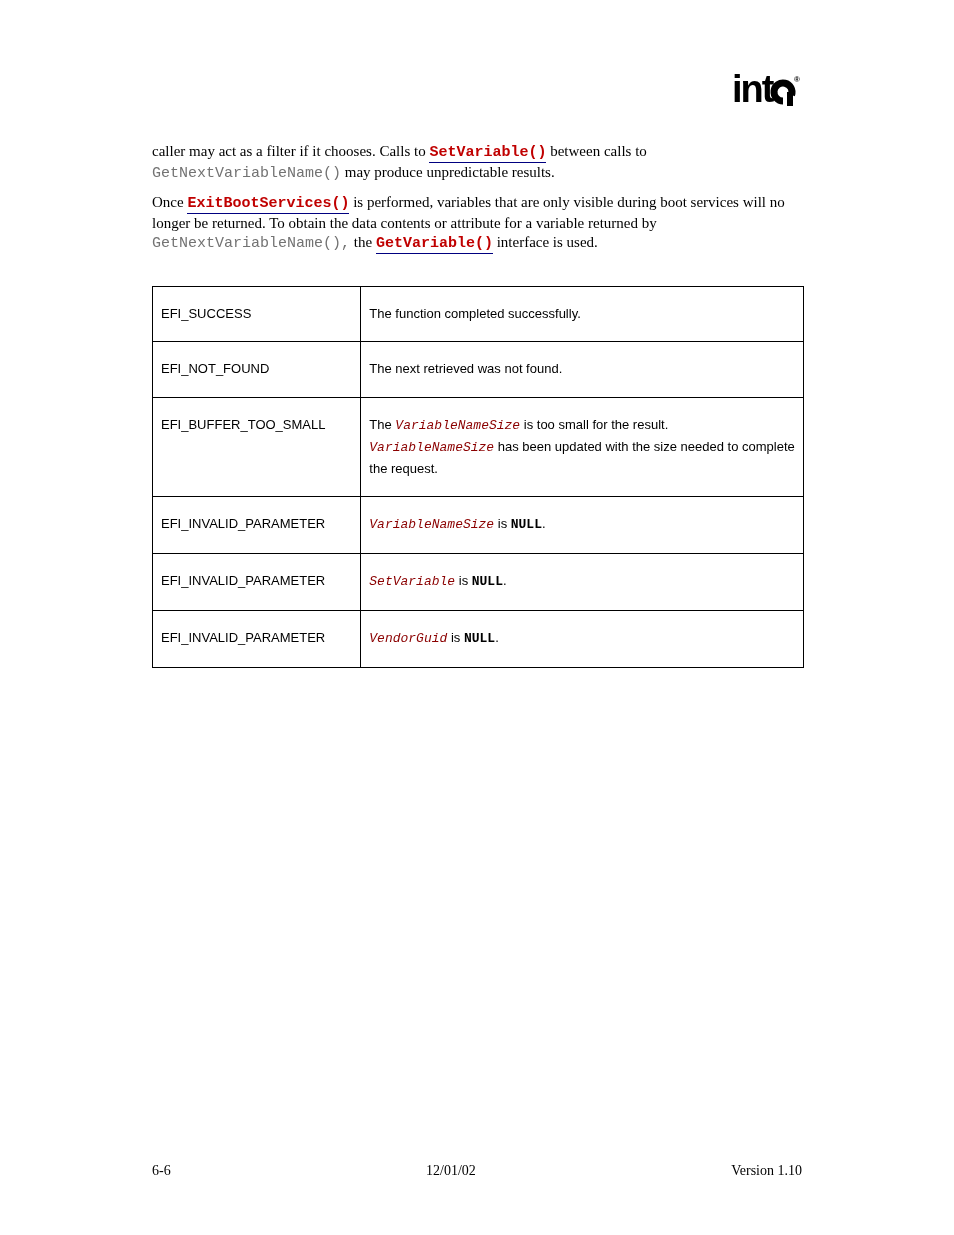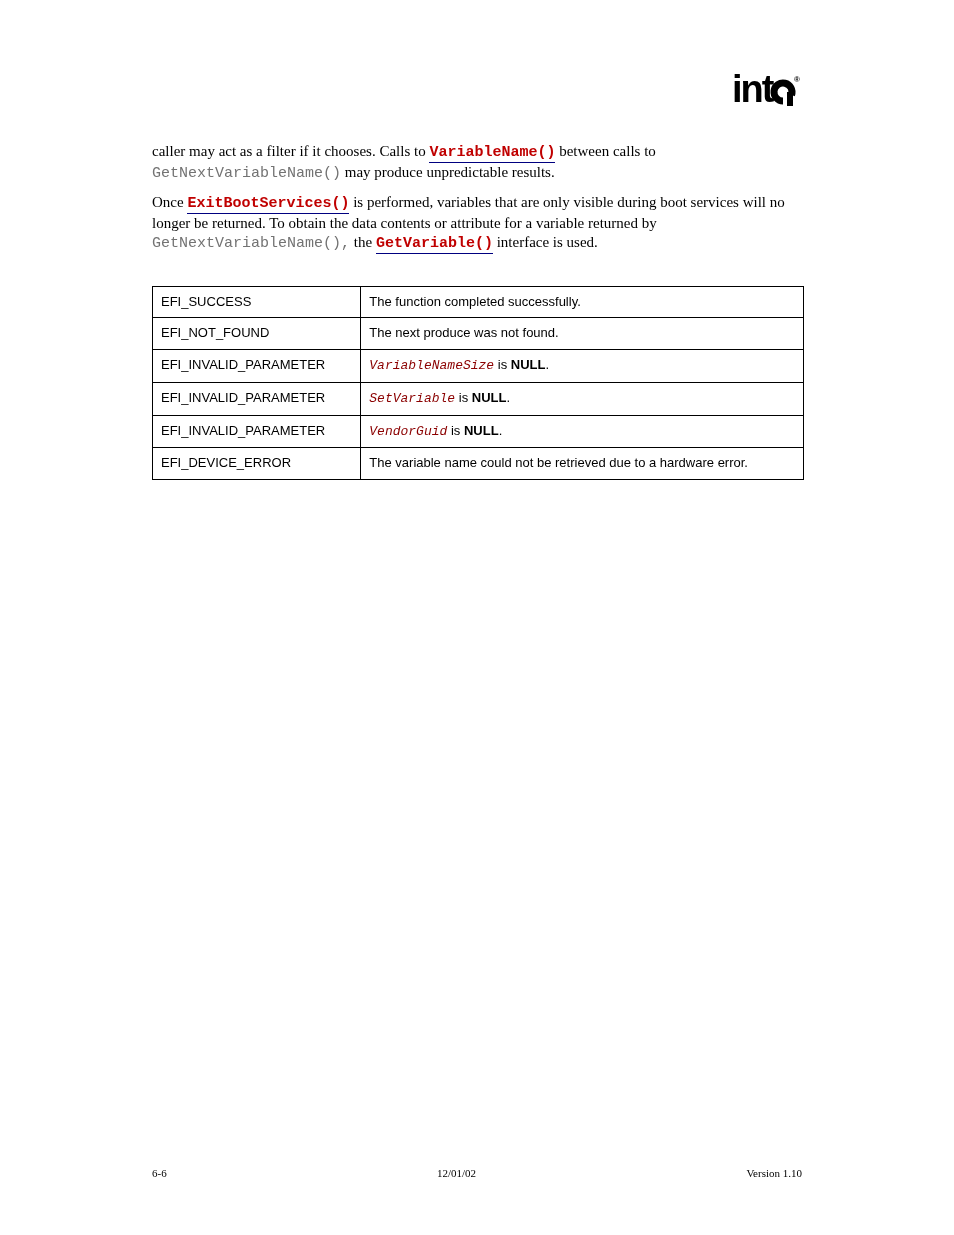--- a/index.html
+++ b/index.html
@@ -49,47 +49,47 @@
     color: #c00000;
     border-bottom: 1px solid #000080;
     padding-bottom: 1px;
   }
   .code-italic {
     font-family: 'Courier New', Courier, monospace;
     font-style: italic;
     color: #8b0000;
   }
   .code-bold-black {
-    font-family: Liberation Sans, sans-serif;
+    font-family: Liberation Mono, monospace;
     font-weight: bold;
     color: #000;
   }
   table {
     border-collapse: collapse;
     width: 100%;
     margin-top: 32px;
     font-family: Arial, Helvetica, sans-serif;
     font-size: 13px;
   }
   td {
     border: 1px solid #000;
-    padding: 5px 8px;
+    padding: 17px 8px;
     vertical-align: top;
     line-height: 1.6;
   }
   col.c1 { width: 32%; }
   col.c2 { width: 68%; }
   .footer {
     position: absolute;
     bottom: 56px;
     left: 152px;
     right: 152px;
     display: flex;
     justify-content: space-between;
-    font-size: 11px;
+    font-size: 14px;
     font-family: Liberation Serif, serif;
   }
 </style>
 </head>
 <body>
 
 <div class="page">
 
   <div class="logo">
     <svg width="70" height="40" viewBox="0 0 70 40" aria-hidden="true">
@@ -97,55 +97,55 @@
       <g transform="translate(42,0)">
         <path d="M 9 31 A 9 9 0 1 1 17.5 25" fill="none" stroke="#000" stroke-width="7" stroke-linecap="butt"></path>
         <rect x="13" y="22" width="6" height="14" fill="#000"></rect>
       </g>
       <text x="62" y="12" font-family="Arial" font-size="8" fill="#000">®</text>
     </svg>
   </div>
 
   <div class="content">
     <p>
-      <span>caller may act as a filter if it chooses.  Calls to </span><span class="code-link">VariableName()</span><span> between calls to </span><span class="code-bold-red">GetNextVariableName()</span><span> may produce unpredictable results.</span>
+      <span>caller may act as a filter if it chooses.  Calls to </span><span class="code-link">SetVariable()</span><span> between calls to </span><span class="code-bold-red">GetNextVariableName()</span><span> may produce unpredictable results.</span>
     </p>
     <p>
       <span>Once </span><span class="code-link">ExitBootServices()</span><span> is performed, variables that are only visible during boot services will no longer be returned.  To obtain the data contents or attribute for a variable returned by </span><span class="code-bold-red">GetNextVariableName(),</span><span> the </span><span class="code-link">GetVariable()</span><span> interface is used.</span>
     </p>
 
     <table>
       <colgroup>
           <col class="c1">
           <col class="c2">
         </colgroup>
       <tbody id="status-rows">
           <tr>
             <td>EFI_SUCCESS</td>
             <td><span>The function completed successfully.</span></td>
           </tr>
           <tr>
             <td>EFI_NOT_FOUND</td>
-            <td><span>The next produce was not found.</span></td>
+            <td><span>The next retrieved was not found.</span></td>
+          </tr>
+          <tr>
+            <td>EFI_BUFFER_TOO_SMALL</td>
+            <td><span>The </span><span class="code-italic">VariableNameSize</span><span> is too small for the result. </span><span class="code-italic">VariableNameSize</span><span> has been updated with the size needed to complete the request.</span></td>
           </tr>
           <tr>
             <td>EFI_INVALID_PARAMETER</td>
             <td><span class="code-italic">VariableNameSize</span><span> is </span><span class="code-bold-black">NULL</span><span>.</span></td>
           </tr>
           <tr>
             <td>EFI_INVALID_PARAMETER</td>
             <td><span class="code-italic">SetVariable</span><span> is </span><span class="code-bold-black">NULL</span><span>.</span></td>
           </tr>
           <tr>
             <td>EFI_INVALID_PARAMETER</td>
             <td><span class="code-italic">VendorGuid</span><span> is </span><span class="code-bold-black">NULL</span><span>.</span></td>
-          </tr>
-          <tr>
-            <td>EFI_DEVICE_ERROR</td>
-            <td><span>The variable name could not be retrieved due to a hardware error.</span></td>
           </tr>
         </tbody>
     </table>
   </div>
 
   <div class="footer">
     <span>6-6</span>
     <span>12/01/02</span>
     <span>Version 1.10</span>
   </div>

